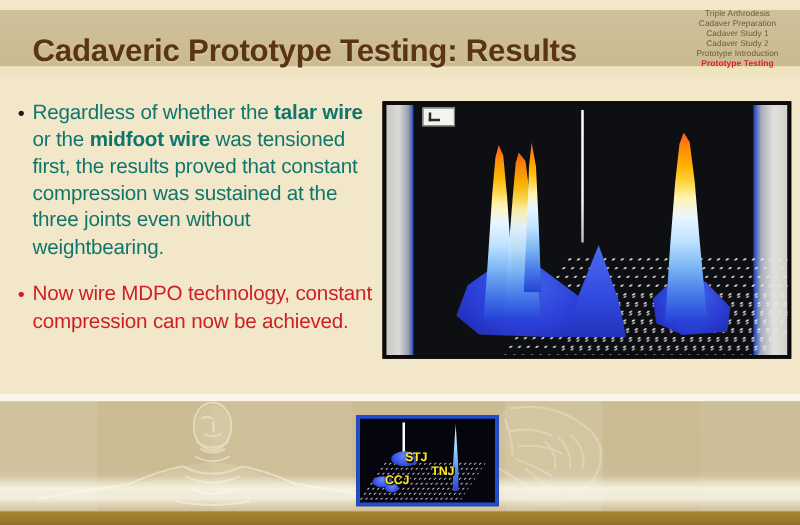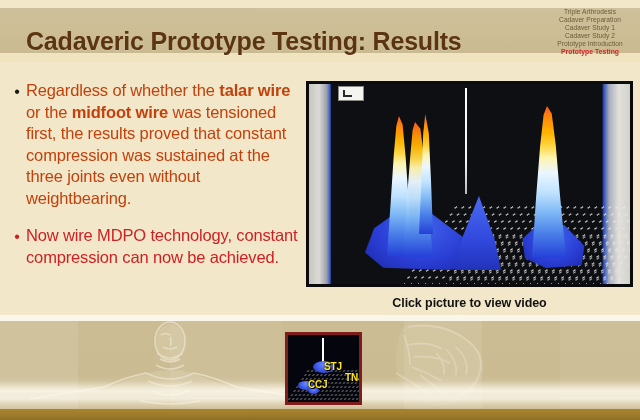--- a/index.html
+++ b/index.html
@@ -91,21 +91,21 @@
     line-height: 22px;
     color: #1a1a1a;
     text-align: center;
     padding-top: 1px;
   }
   .bullet.red .bullet-dot { color: #cf1f24; }
   .bullet-text {
     flex: 1 1 auto;
     font-size: 16.5px;
     line-height: 21.5px;
-    color: #c2410c;
+    color: #0f766e;
     letter-spacing: -0.15px;
   }
   .bullet.red .bullet-text { color: #cf1f24; }
   .bullet-text b { font-weight: bold; }
 
   
   .picture-wrap {
     position: absolute;
     left: 306px; top: 81px;
     width: 327px; height: 206px;
@@ -280,23 +280,23 @@
     position: absolute;
     left: 0; top: 409px;
     width: 640px; height: 11px;
     background: linear-gradient(180deg,#a8842f 0%, #9d7b2a 60%, #8e6f25 100%);
   }
 
   
   .thumb {
     position: absolute;
     left: 285px; top: 332px;
-    width: 77px; height: 73px;
+    width: 114px; height: 73px;
     background: #05060d;
-    border: 3px solid #7f1d1d;
+    border: 3px solid #1d4ed8;
     box-sizing: border-box;
     overflow: hidden;
   }
   .thumb-mesh {
     position: absolute;
     left: 8px; top: 34px;
     width: 82px; height: 34px;
     background-image: radial-gradient(#d8d8d8 0.7px, transparent 0.9px);
     background-size: 4px 4px;
     transform: skewX(-34deg);
@@ -386,21 +386,20 @@
       <div class="skirt s1"></div>
       <div class="skirt s3"></div>
       <div class="skirt s2"></div>
       <div class="peak p1"></div>
       <div class="peak p2"></div>
       <div class="peak p3"></div>
       <div class="peak p4"></div>
     </div>
   </div>
 
-  <div class="pic-caption">Click picture to view video</div>
 
   <div class="sep-strip"></div>
 
   <div class="footer-band">
     <div class="footer-panel fp1"></div>
     <div class="footer-panel fp2"></div>
     <div class="footer-panel fp3"></div>
     <div class="footer-panel fp4"></div>
 
     <svg class="watermark-body" viewBox="0 0 300 86" preserveAspectRatio="none">

